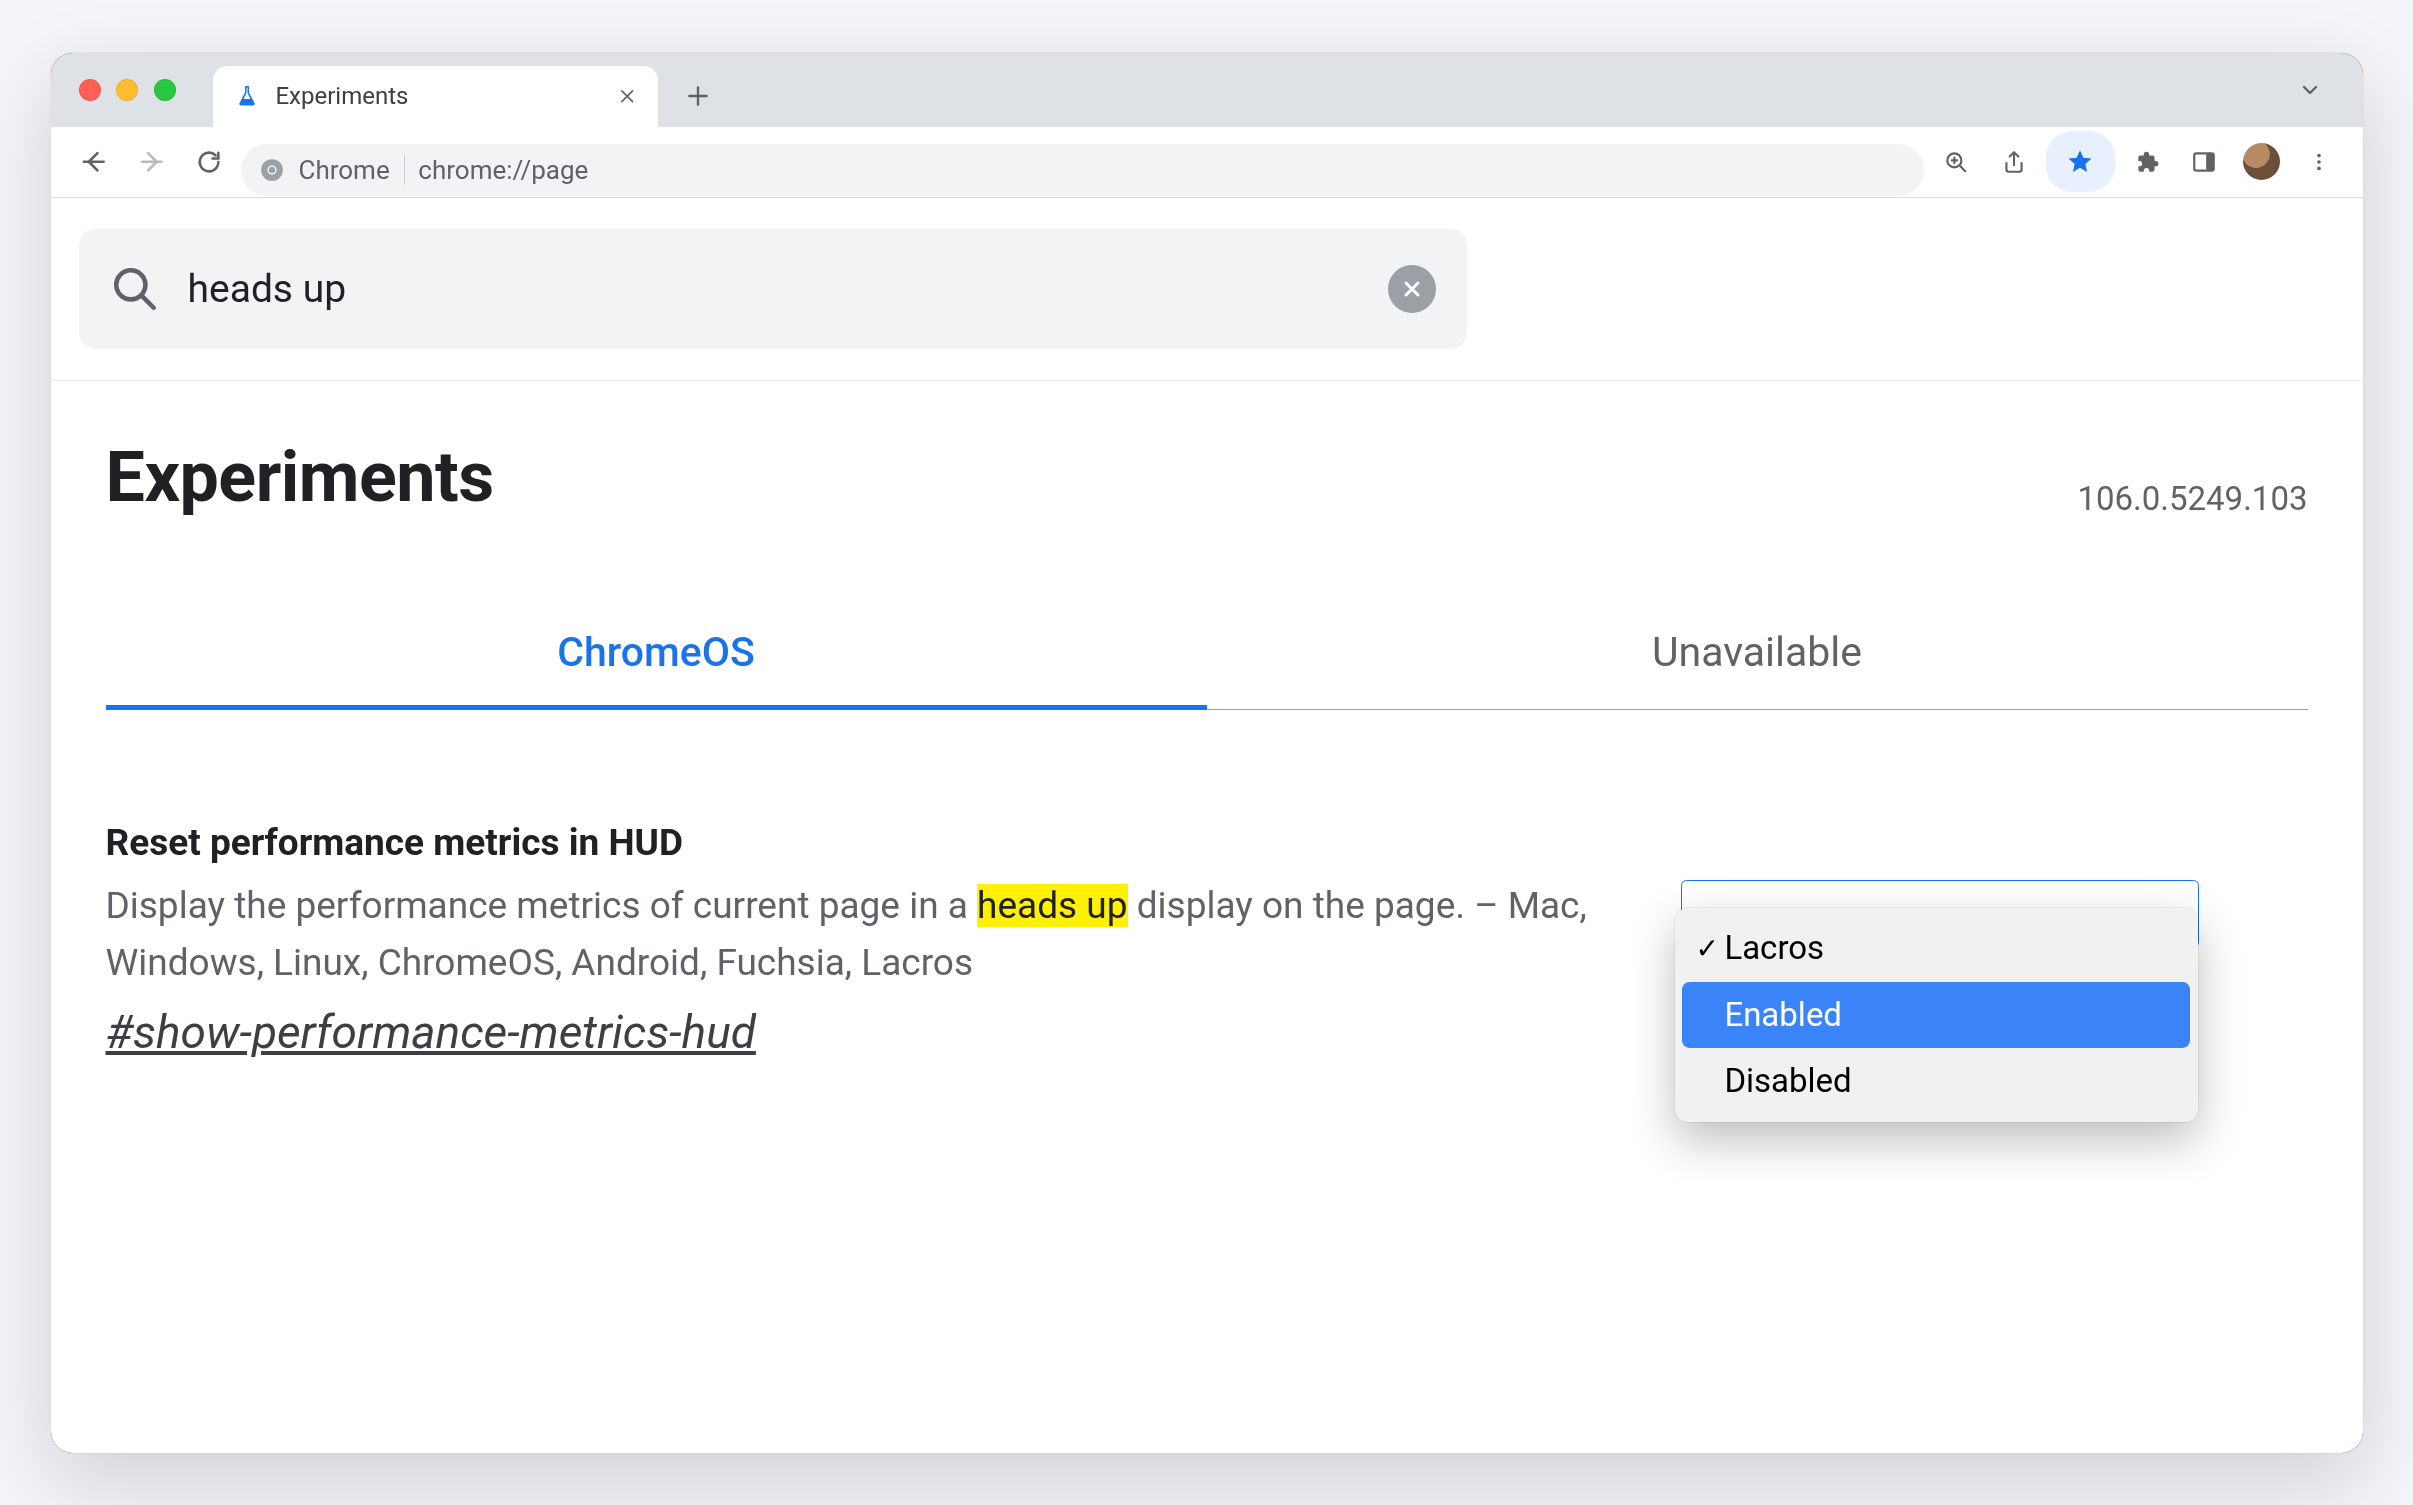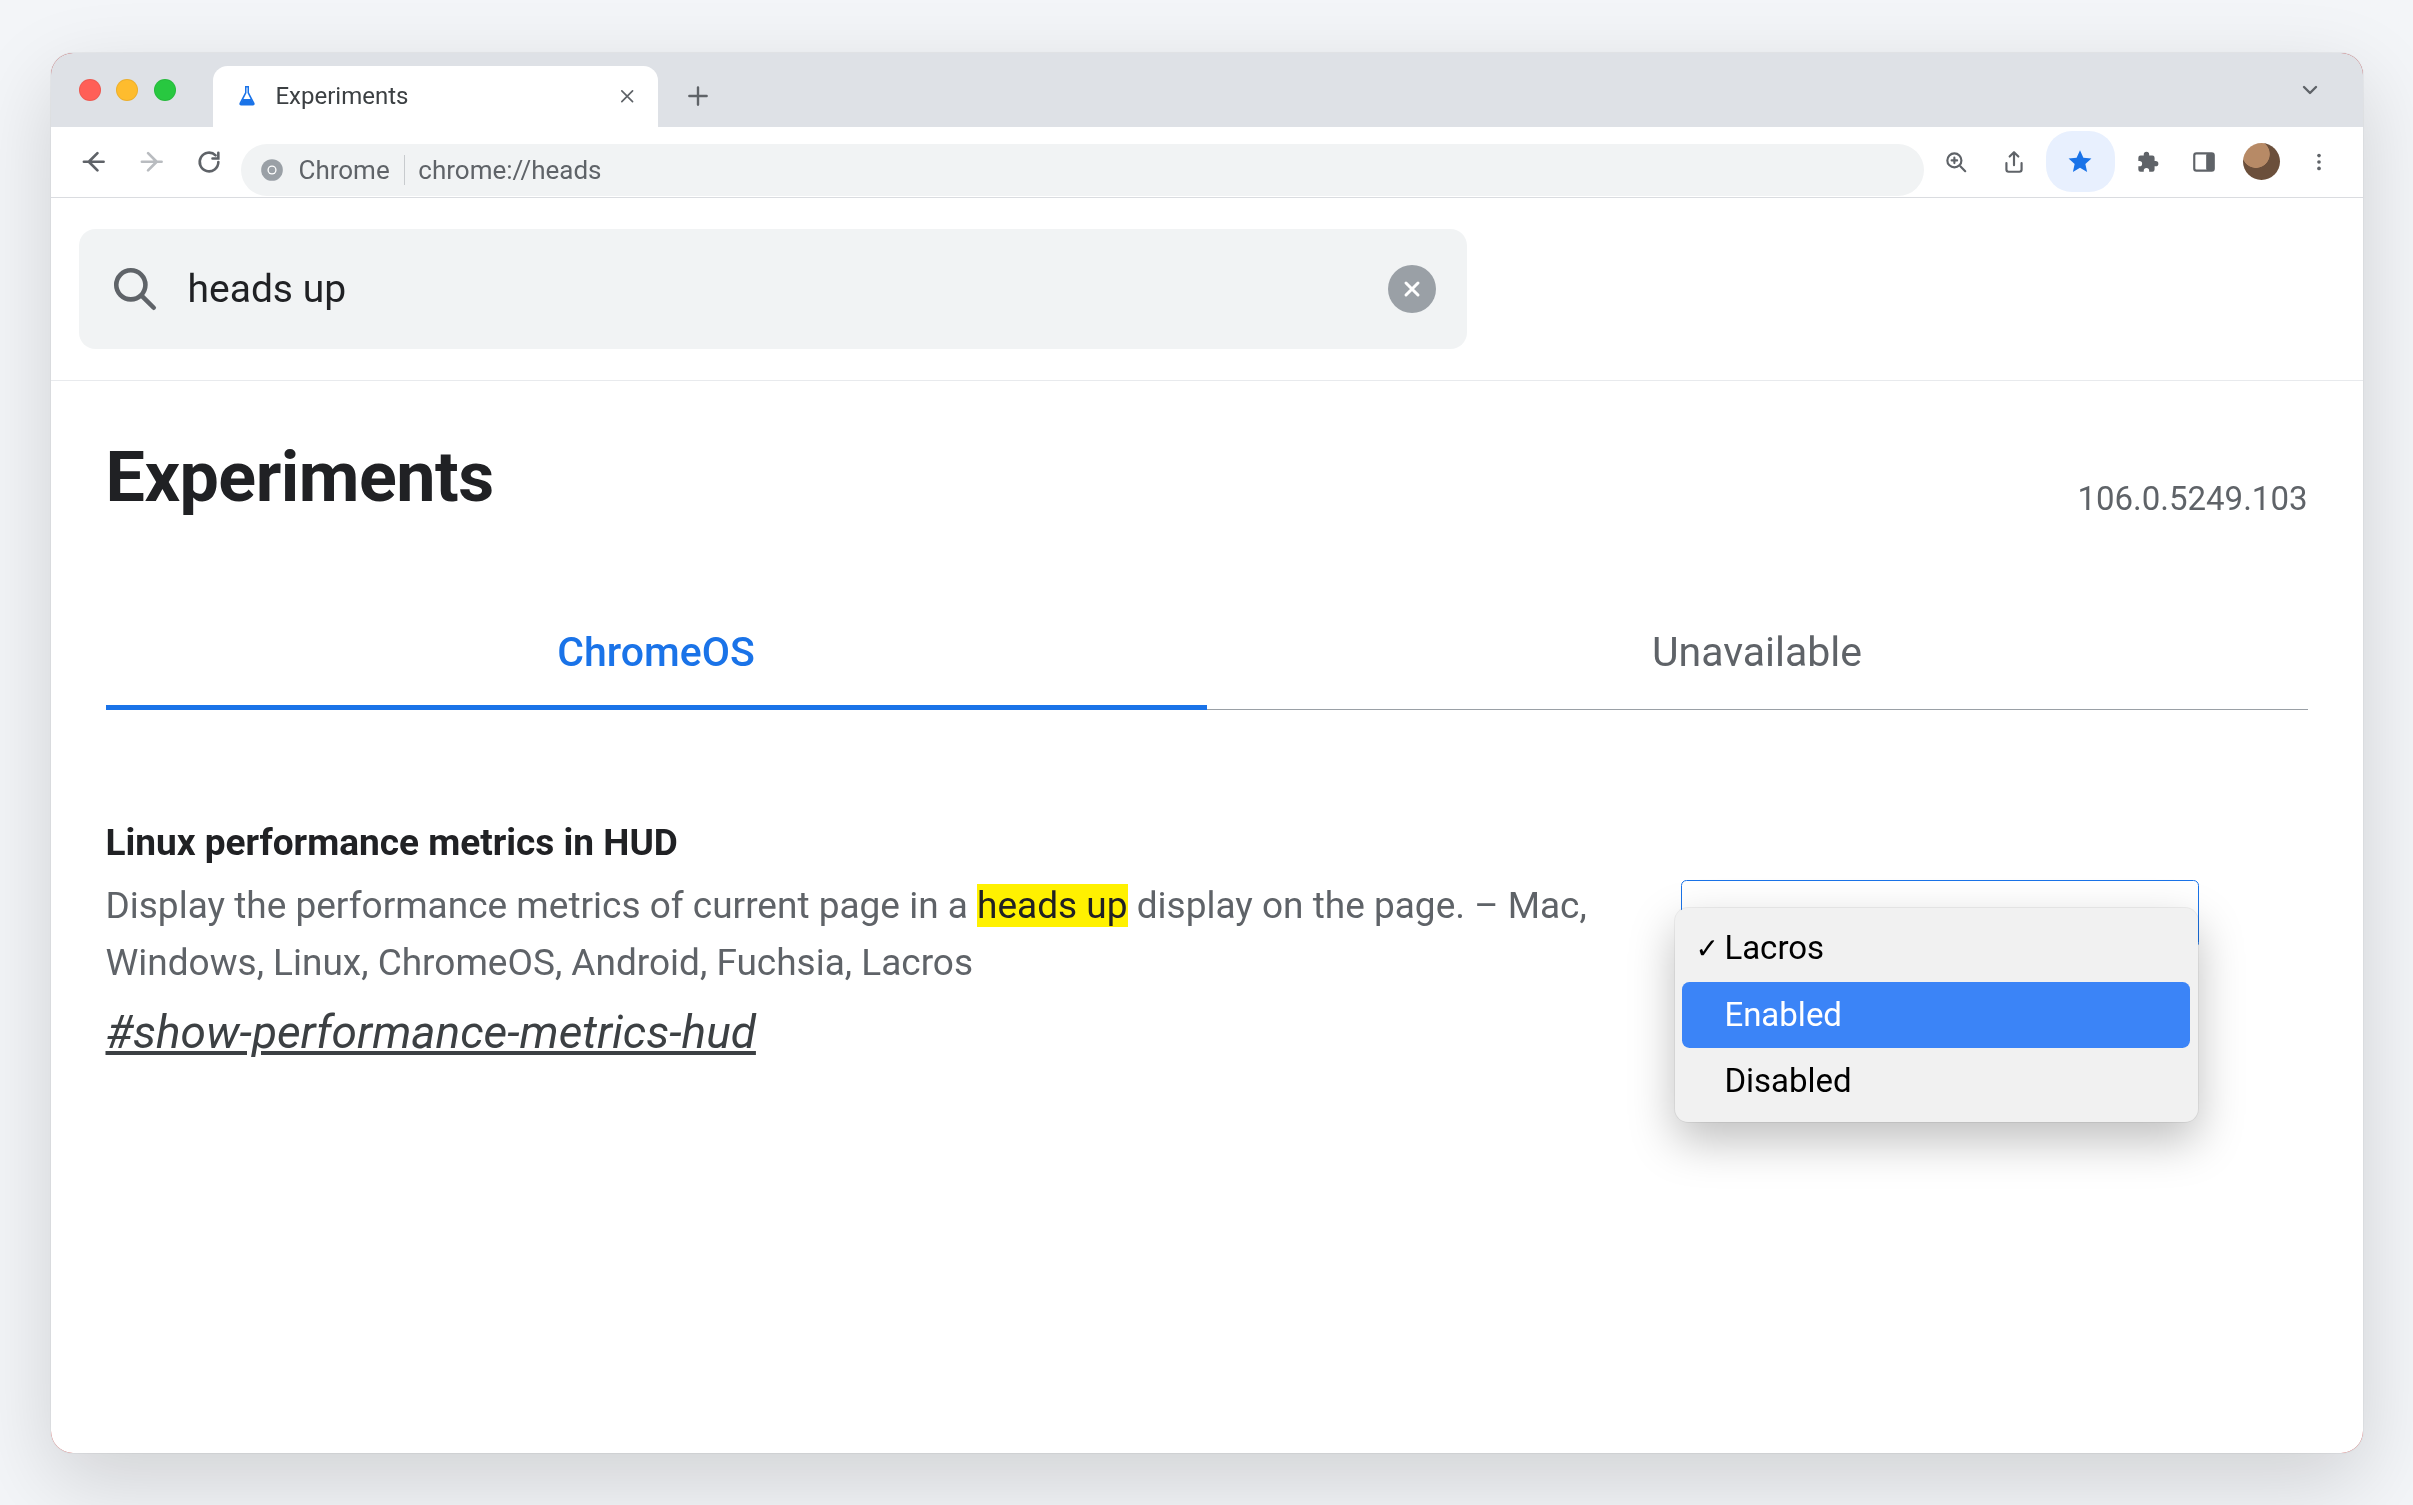--- a/index.html
+++ b/index.html
@@ -396,21 +396,21 @@
         <span class="chrome-badge">
           <span>
             <svg width="26" height="26" viewBox="0 0 24 24">
                 <circle cx="12" cy="12" r="10" fill="#9aa0a6"></circle>
                 <circle cx="12" cy="12" r="4.2" fill="#fff"></circle>
                 <circle cx="12" cy="12" r="3" fill="#9aa0a6"></circle>
               </svg>
           </span>
           <span>Chrome</span>
         </span>
-        <span class="url">chrome://heads</span>
+        <span class="url">chrome://page</span>
       </div>
 
       <div class="toolbar-right">
         <div class="icon-btn">
           <span>
             <svg width="26" height="26" viewBox="0 0 24 24">
                 <circle cx="10.5" cy="10.5" r="6.5" fill="none" stroke="#5f6368" stroke-width="2"></circle>
                 <path stroke="#5f6368" stroke-width="2" stroke-linecap="round" d="M16 16l4.5 4.5M8 10.5h5M10.5 8v5"></path>
               </svg>
           </span>
@@ -490,21 +490,21 @@
           <div class="content-tab active">
             <span>ChromeOS</span>
           </div>
           <div class="content-tab">
             <span>Unavailable</span>
           </div>
         </div>
 
         <div class="flag">
           <div class="flag-text">
-            <div class="flag-title">Linux performance metrics in HUD</div>
+            <div class="flag-title">Reset performance metrics in HUD</div>
             <div class="flag-desc">
               <span>Display the performance metrics of current page in a </span><span class="hl">heads up</span><span> display on the page. – Mac, Windows, Linux, ChromeOS, Android, Fuchsia, Lacros</span>
             </div>
             <a class="flag-anchor">#show-performance-metrics-hud</a>
           </div>
 
           <div class="dropdown-wrap">
             <div class="select-shell"></div>
             <div class="dropdown-menu">
               <div class="dropdown-item">

